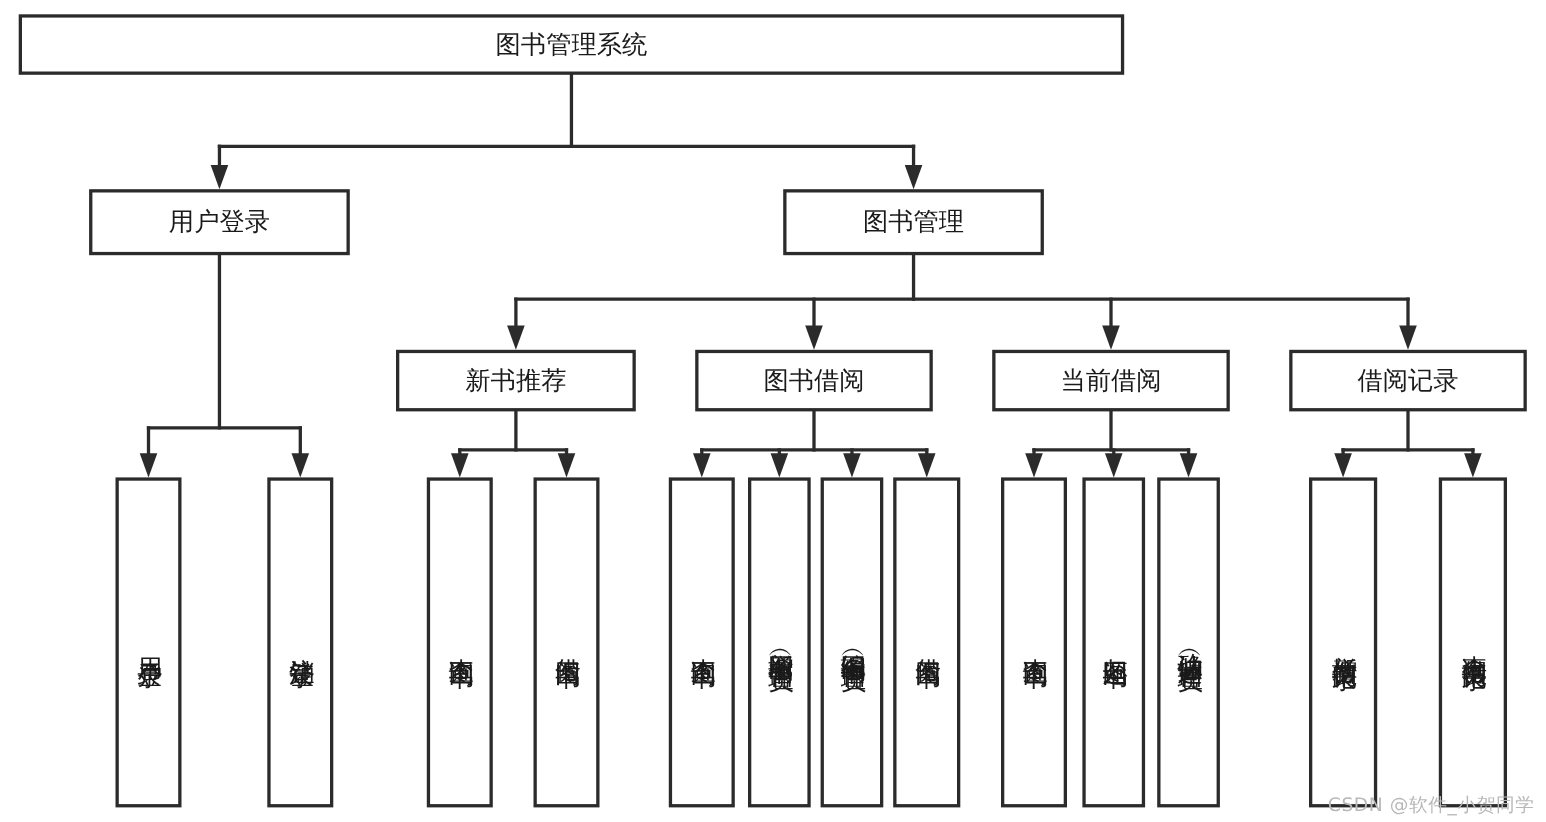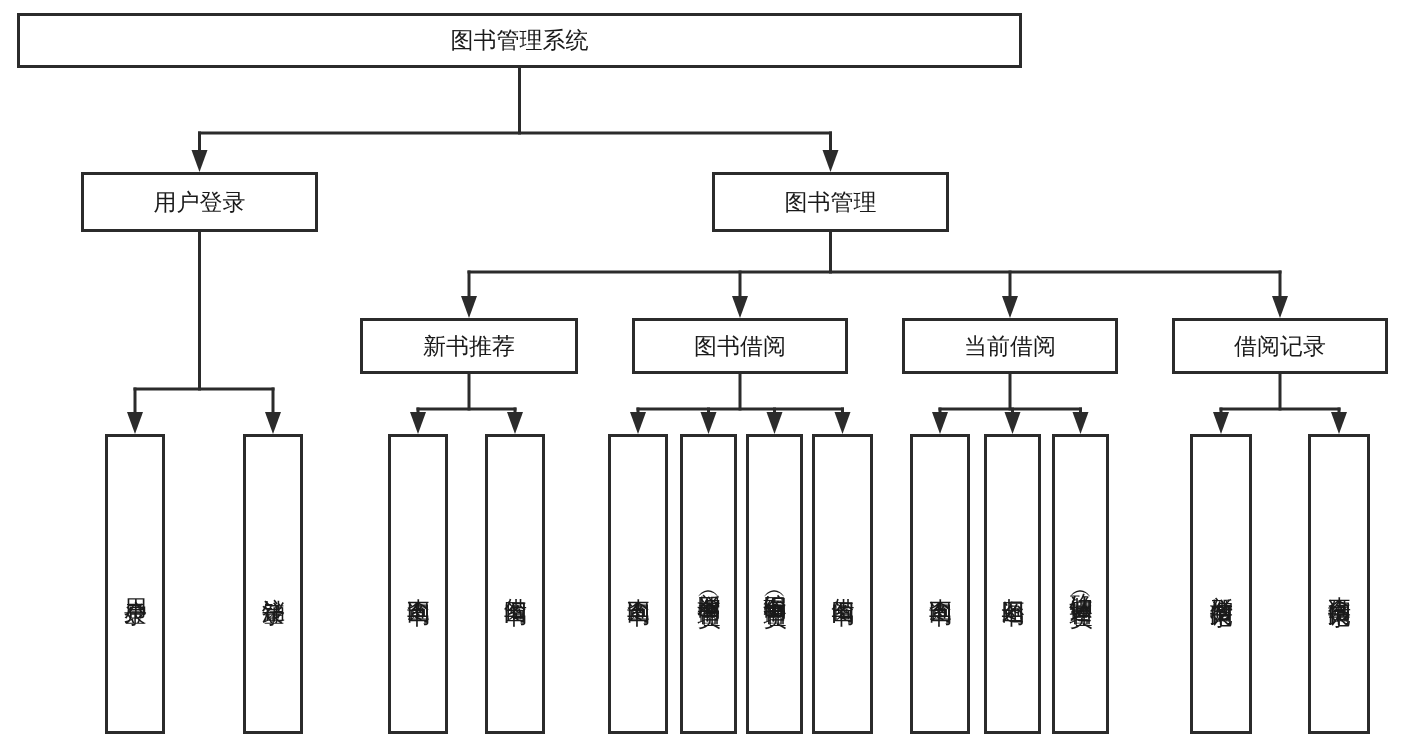--- a/index.html
+++ b/index.html
@@ -217,14 +217,15 @@
       <div class="vert-label" style="left: 680px; top: 434px; width: 57px; height: 300px;">新增图书（管理员）</div>
       <div class="vert-label" style="left: 746px; top: 434px; width: 57px; height: 300px;">编辑图书（管理员）</div>
       <div class="vert-label" style="left: 812px; top: 434px; width: 61px; height: 300px;">借阅图书</div>
       <div class="vert-label" style="left: 910px; top: 434px; width: 60px; height: 300px;">查询图书</div>
       <div class="vert-label" style="left: 984px; top: 434px; width: 57px; height: 300px;">归还图书</div>
       <div class="vert-label" style="left: 1052px; top: 434px; width: 57px; height: 300px;">确认归还（管理员）</div>
       <div class="vert-label" style="left: 1190px; top: 434px; width: 62px; height: 300px;">新增借阅记录</div>
       <div class="vert-label" style="left: 1308px; top: 434px; width: 62px; height: 300px;">查询借阅记录</div>
     </div>
 
+  <div class="watermark">CSDN @软件_小贺同学</div>
 
 </div>
 
 </body></html>

